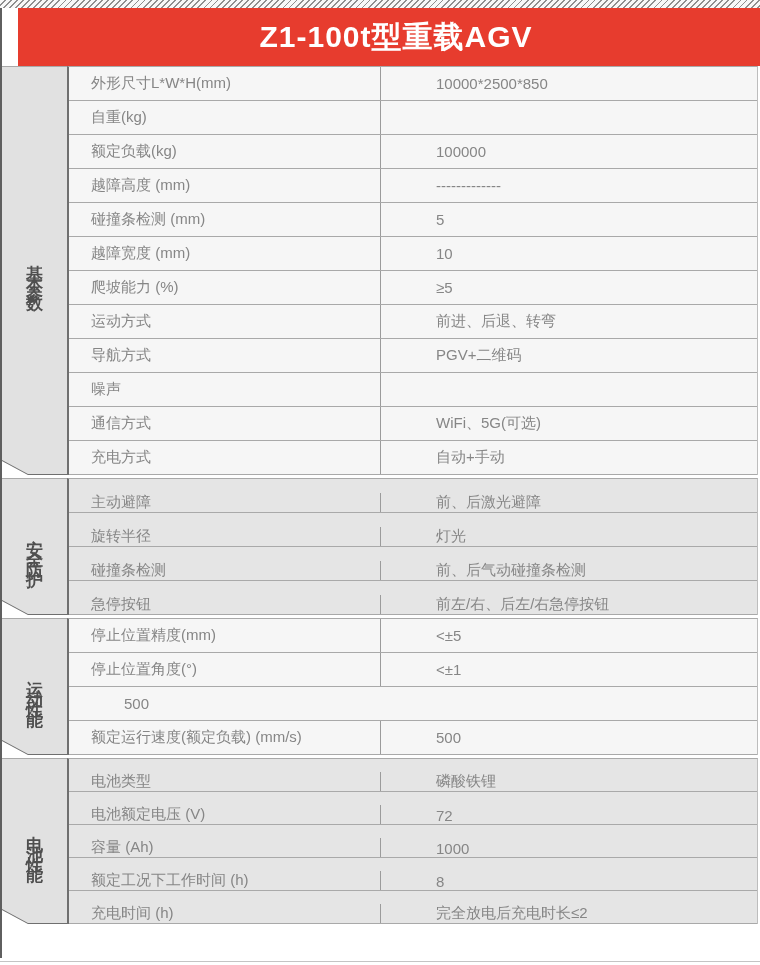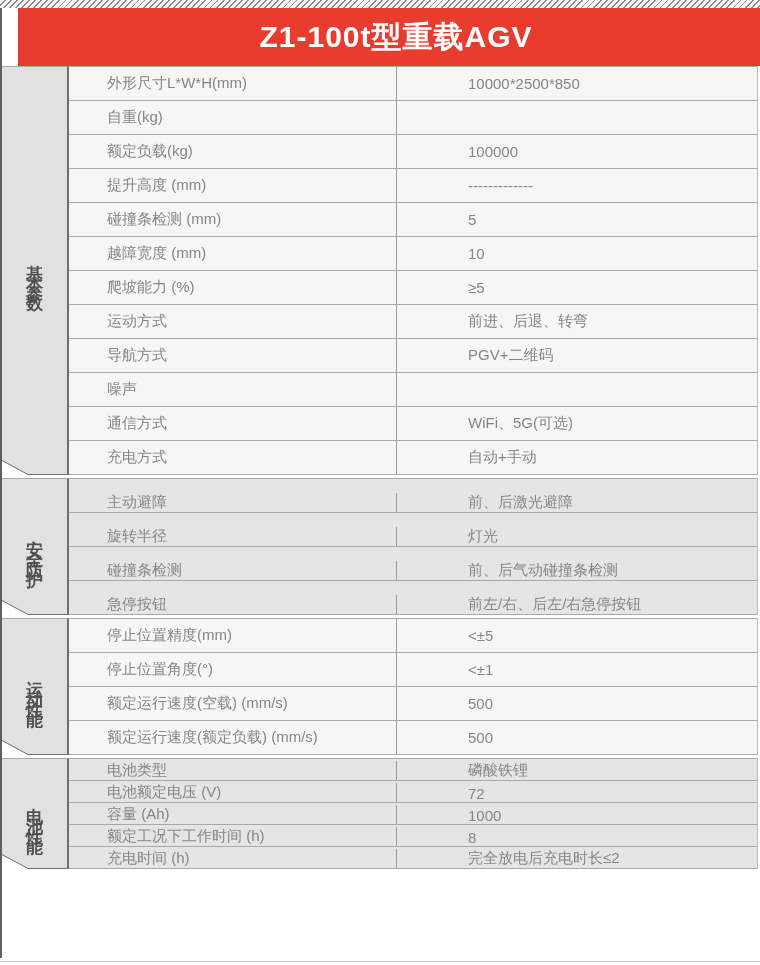--- a/index.html
+++ b/index.html
@@ -25,24 +25,24 @@
               clip-path:polygon(0 0,100% 0,100% 100%,26px 100%,0 calc(100% - 14px));
               display:flex;align-items:center;justify-content:center;border-top:1px solid var(--border_mid);}
   .side-block::before{content:"";position:absolute;left:26px;right:0;bottom:0;height:1.5px;background:var(--border_dark);}
   .side-block::after{content:"";position:absolute;left:0;top:calc(100% - 15.5px);width:30px;height:1.8px;
                      background:var(--border_dark);transform-origin:left top;transform:rotate(28.3deg);}
   .side-text{writing-mode:vertical-lr;text-orientation:upright;letter-spacing:10px;
              font-size:17px;font-weight:bold;color:var(--side_text);}
   .rows{flex:1;border-top:1px solid var(--border_mid);border-left:2px solid var(--border_dark);
         border-right:1px solid #bdbdbd;}
   .row{display:flex;height:34px;border-bottom:1px solid var(--border_mid);}
-  .s4 .row{height:22px;}
+  .s4 .row{height:33px;}
   .s1 .row,.s3 .row{background:var(--row_light);}
   .s2 .row,.s4 .row{background:var(--row_dark);align-items:flex-end;}
-  .cell{display:flex;align-items:center;font-size:15px;color:var(--text_gray);margin-left:16px;}
+  .cell{display:flex;align-items:center;font-size:15px;color:var(--text_gray);}
   .cell.label{width:312px;padding-left:22px;border-right:1px solid #9b9b9b;}
   .cell.value{flex:1;padding-left:55px;}
 </style>
 </head>
 <body>
 
 <div class="page">
   <div class="hatch"></div>
 
   <div class="titlebar">
@@ -61,21 +61,21 @@
           <div class="cell value">10000*2500*850</div>
         </div>
         <div class="row">
           <div class="cell label">自重(kg)</div>
         </div>
         <div class="row">
           <div class="cell label">额定负载(kg)</div>
           <div class="cell value">100000</div>
         </div>
         <div class="row">
-          <div class="cell label">提升高度 (mm)</div>
+          <div class="cell label">越障高度 (mm)</div>
           <div class="cell value">-------------</div>
         </div>
         <div class="row">
           <div class="cell label">碰撞条检测 (mm)</div>
           <div class="cell value">5</div>
         </div>
         <div class="row">
           <div class="cell label">越障宽度 (mm)</div>
           <div class="cell value">10</div>
         </div>
@@ -136,21 +136,20 @@
       <div class="rows">
         <div class="row">
           <div class="cell label">停止位置精度(mm)</div>
           <div class="cell value">&lt;±5</div>
         </div>
         <div class="row">
           <div class="cell label">停止位置角度(°)</div>
           <div class="cell value">&lt;±1</div>
         </div>
         <div class="row">
-          <div class="cell label">额定运行速度(空载) (mm/s)</div>
           <div class="cell value">500</div>
         </div>
         <div class="row">
           <div class="cell label">额定运行速度(额定负载) (mm/s)</div>
           <div class="cell value">500</div>
         </div>
       </div>
     </div>
 
     <div class="section s4">

